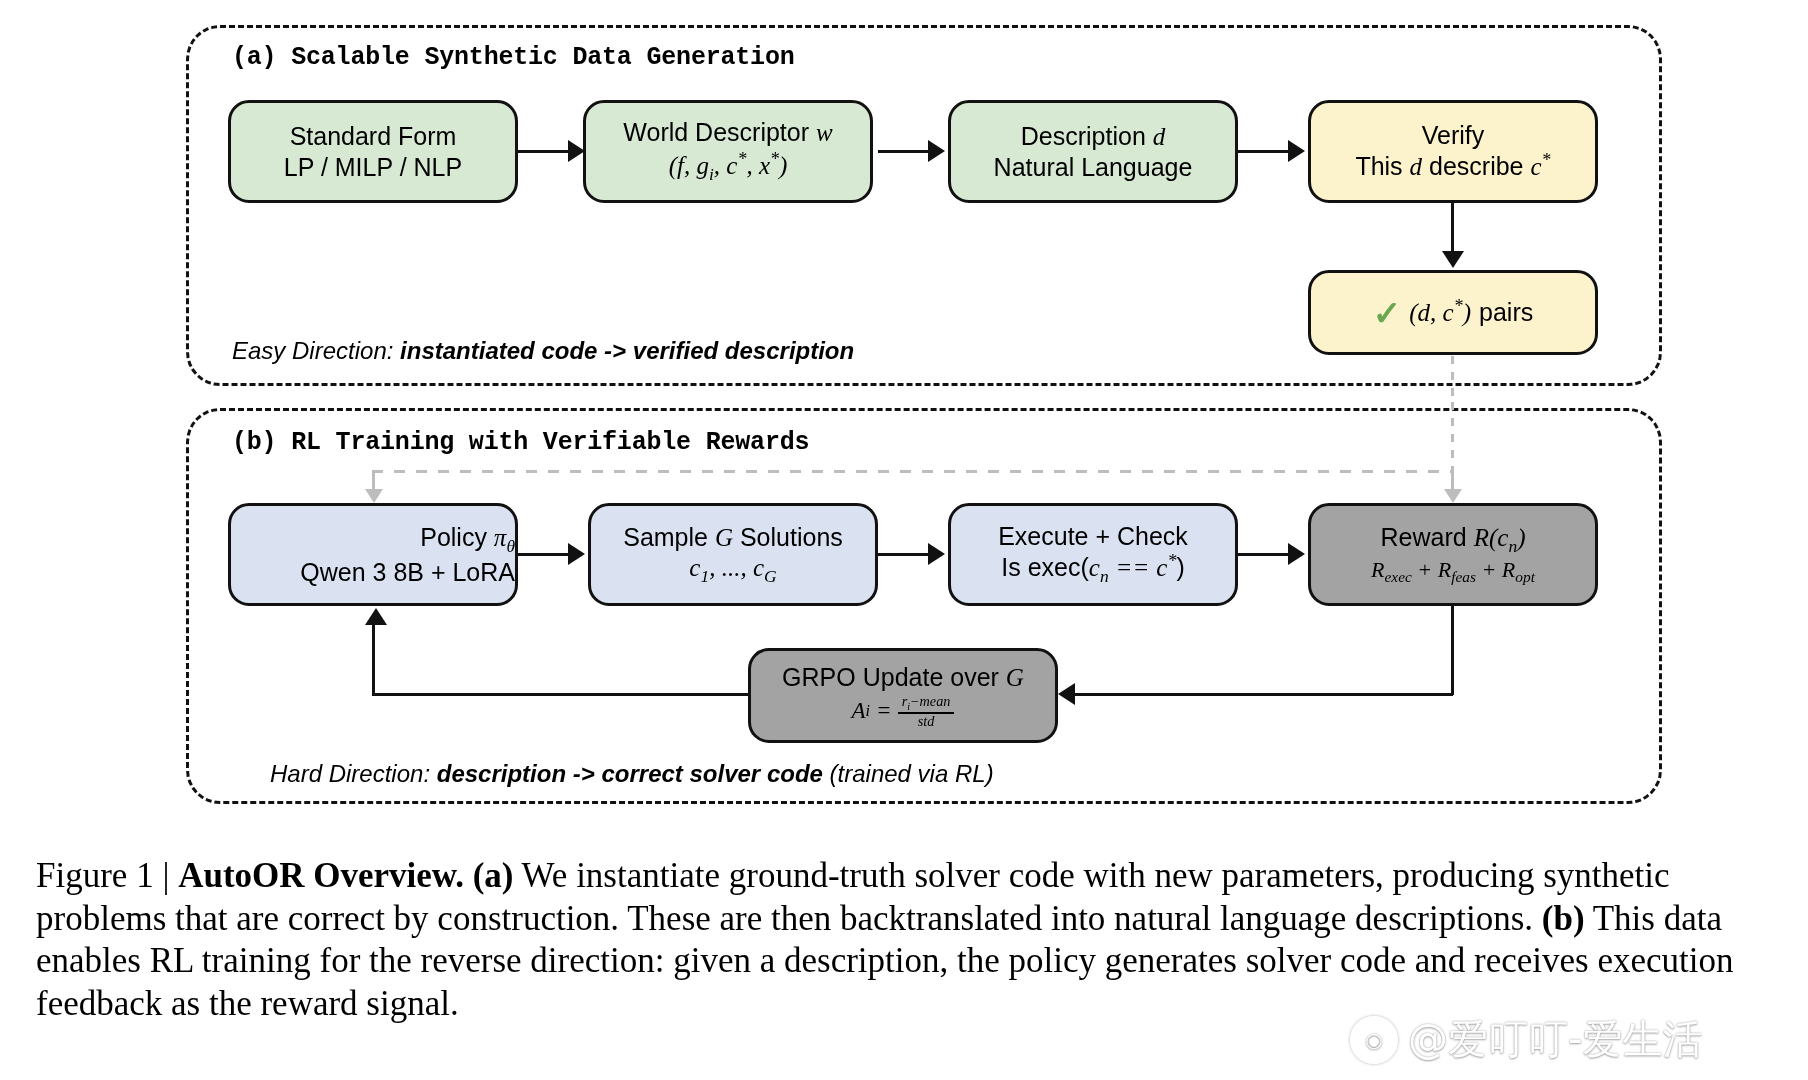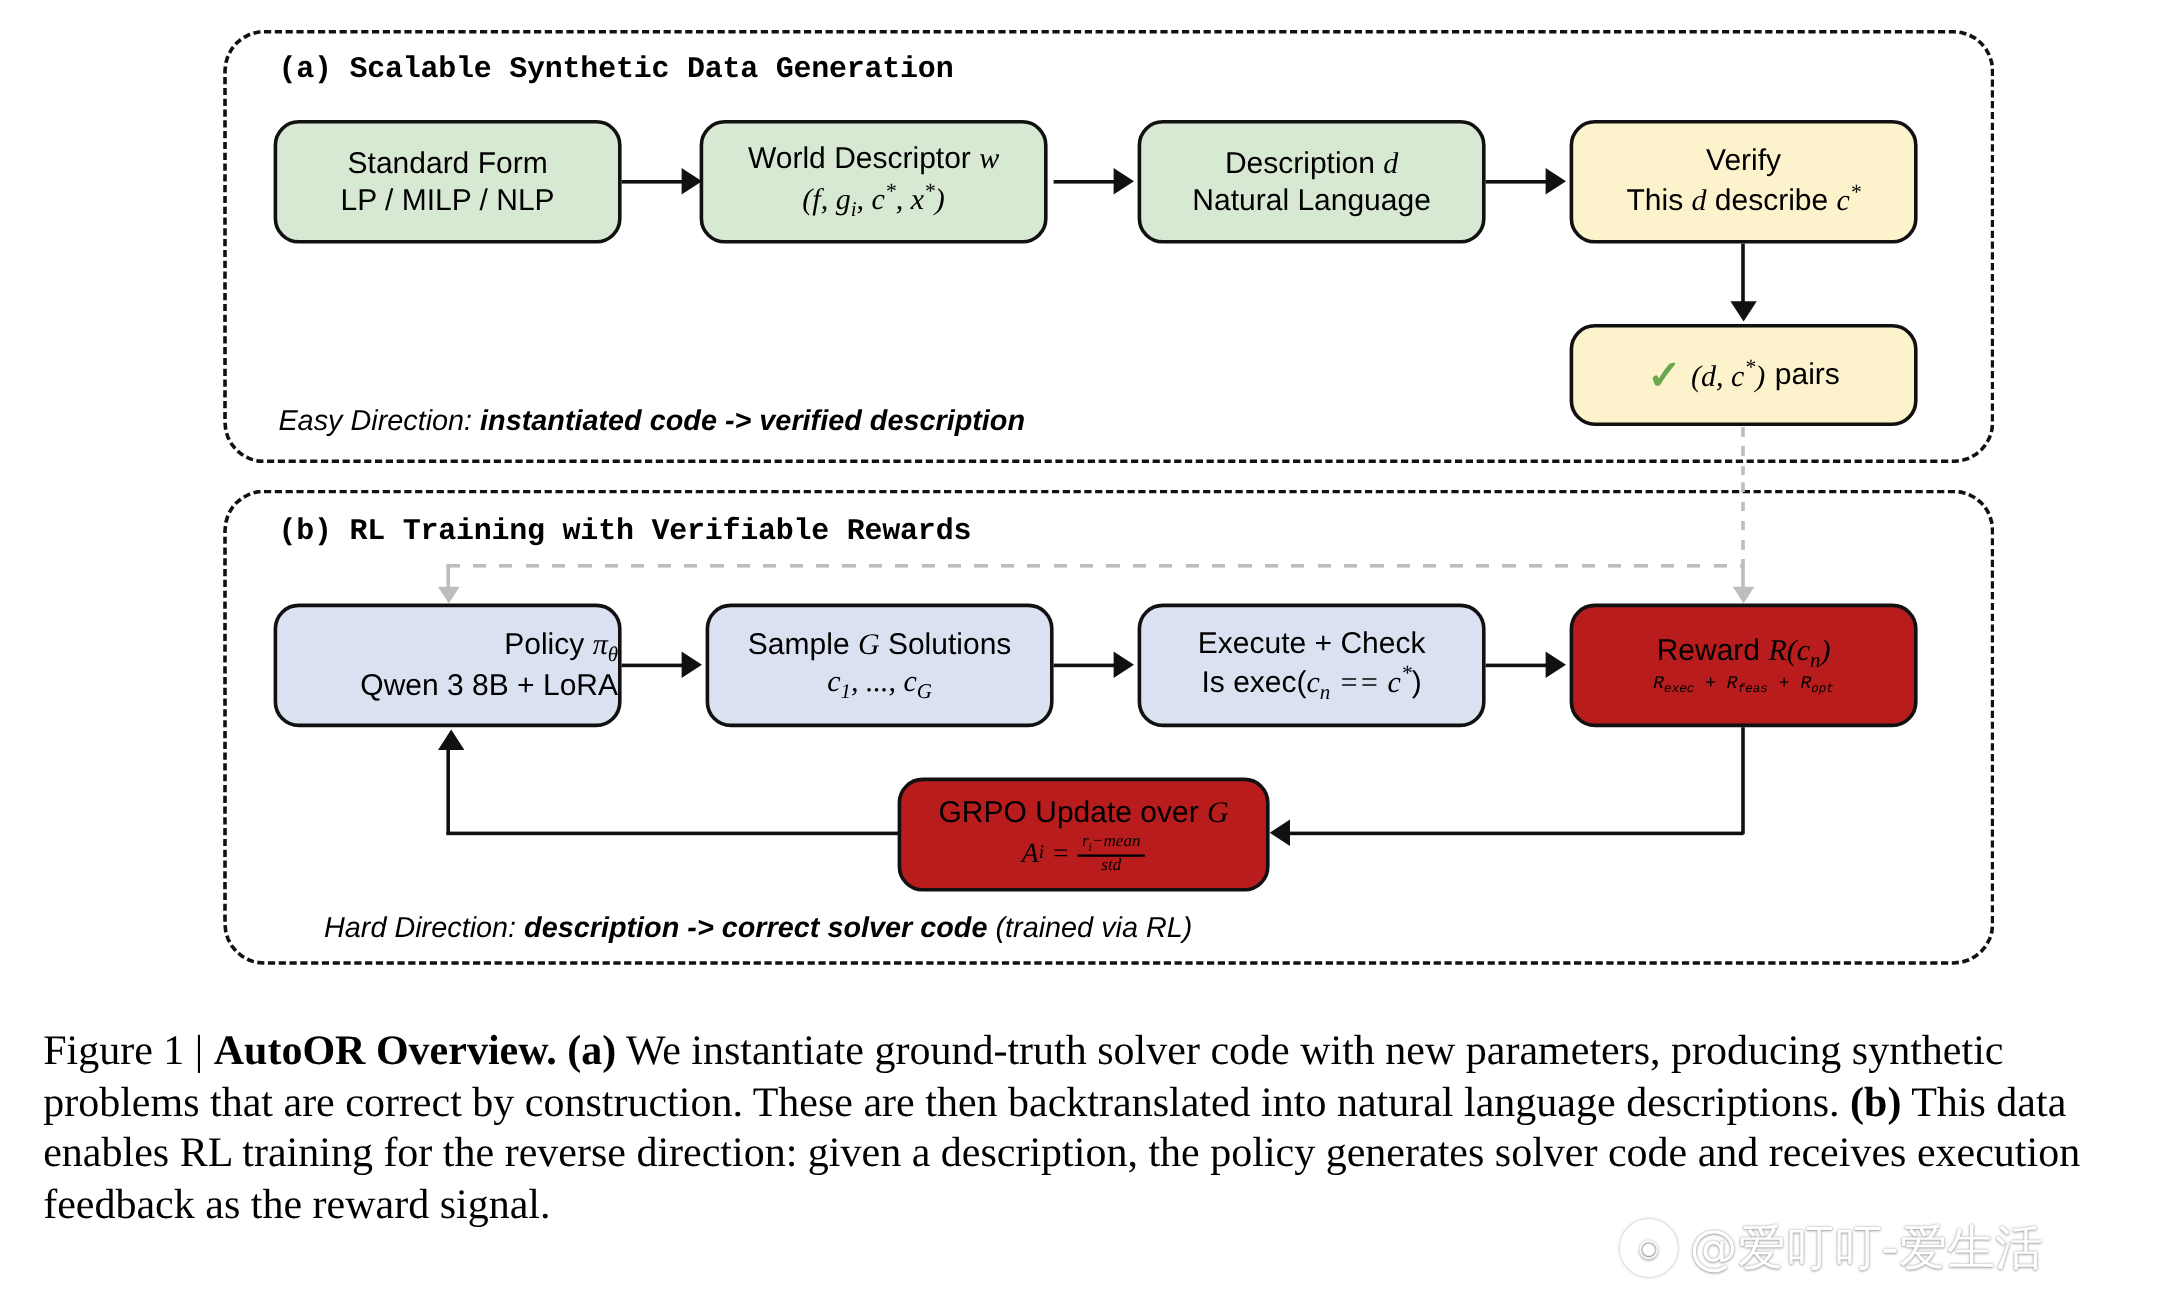--- a/index.html
+++ b/index.html
@@ -15,21 +15,21 @@
   #title-b{left:232px;top:428px;}
 
   .node{position:absolute;border:3px solid #111;border-radius:21px;
         display:flex;flex-direction:column;align-items:center;justify-content:center;
         text-align:center;line-height:1.22;box-sizing:border-box;}
   .node .l1{font-size:25px;}
   .node .l2{font-size:25px;}
   .green{background:#d7e8d3;}
   .yellow{background:#fcf2cc;}
   .blue{background:#dae2f2;}
-  .orange{background:#b91c1c;}
+  .orange{background:#a3a3a3;}
 
   
   #n-standard{left:228px;top:100px;width:290px;height:103px;}
   #n-world{left:583px;top:100px;width:290px;height:103px;}
   #n-desc{left:948px;top:100px;width:290px;height:103px;}
   #n-verify{left:1308px;top:100px;width:290px;height:103px;}
   #n-pairs{left:1308px;top:270px;width:290px;height:85px;}
 
   
   #n-policy{left:228px;top:503px;width:290px;height:103px;align-items:flex-end;}
@@ -187,21 +187,21 @@
     <span class="mathi">==</span>
     <span class="mathi">c</span><span class="sup mathi">*</span><span>)</span>
   </div>
 </div>
 
 <div class="node orange" id="n-reward">
   <div class="l1">
     <span>Reward</span>
     <span class="mathi">R</span><span class="mathi">(</span><span class="mathi">c</span><span class="sub mathi">n</span><span class="mathi">)</span>
   </div>
-  <div class="l2 mathi" style="font-size:15px;font-family:Liberation Mono, monospace;">
+  <div class="l2 mathi" style="font-size:22px;">
     <span>R</span><span class="sub">exec</span>
     <span>+</span>
     <span>R</span><span class="sub">feas</span>
     <span>+</span>
     <span>R</span><span class="sub">opt</span>
   </div>
 </div>
 
 <div class="node orange" id="n-grpo">
   <div class="l1">

